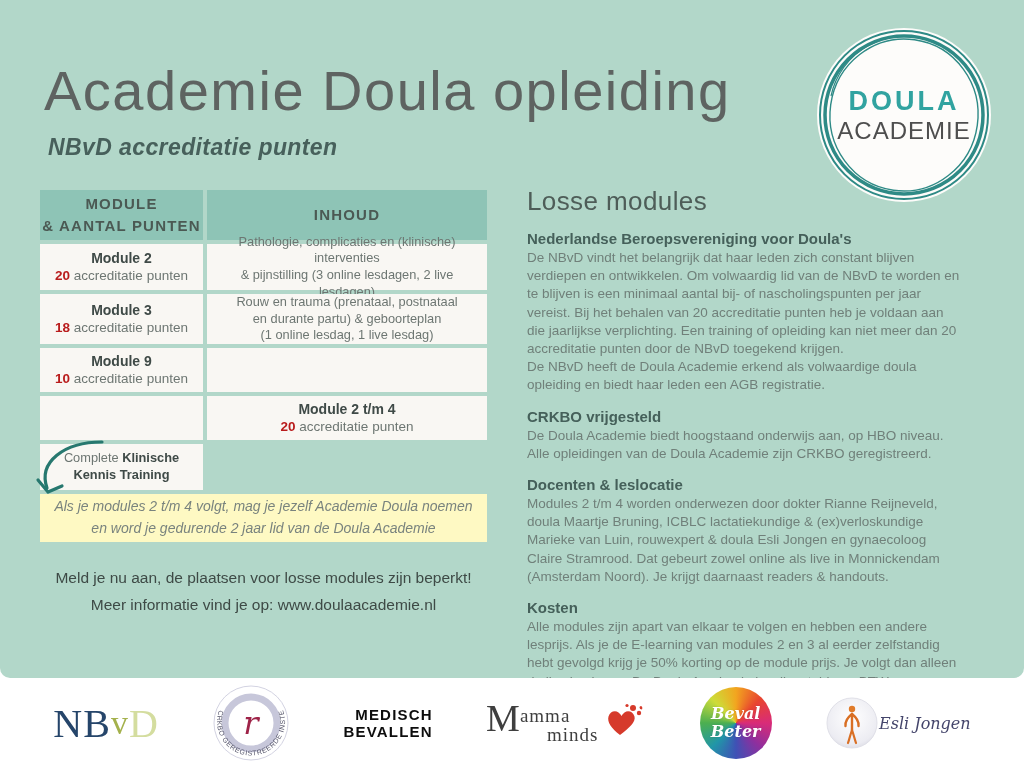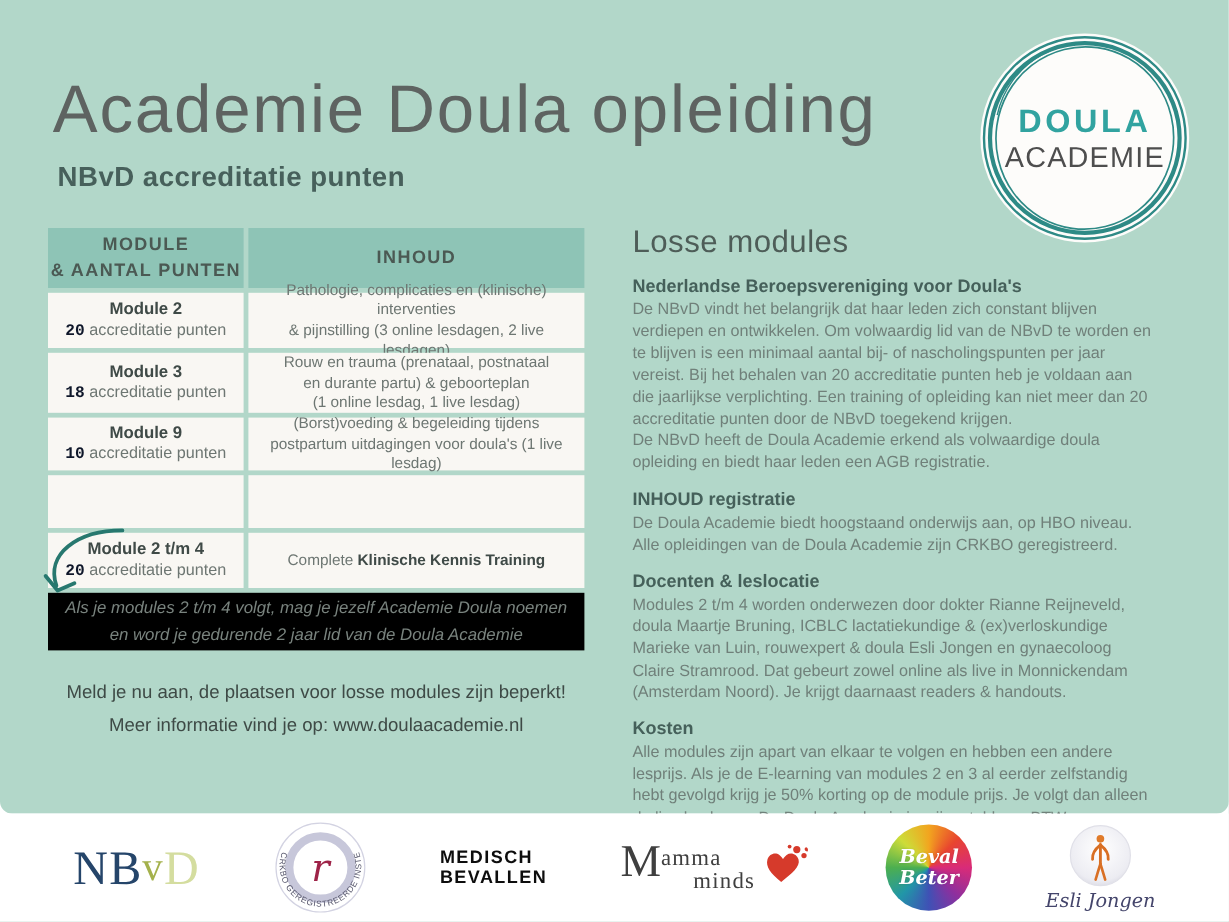--- a/index.html
+++ b/index.html
@@ -9,37 +9,37 @@
     font-family:"Liberation Sans","DejaVu Sans",sans-serif;
     -webkit-font-smoothing:antialiased;
   }
   .pre{white-space:pre-line;}
 
   
   .mint{position:absolute;left:0;top:0;width:1024px;height:678px;background:#b2d7c9;border-radius:0 0 10px 10px;}
 
   
   .title{position:absolute;left:44px;top:58px;font-size:56px;font-weight:300;color:#5e6361;letter-spacing:1.5px;}
-  .subtitle{position:absolute;left:48px;top:134px;font-size:23px;font-weight:bold;color:#47605b;letter-spacing:.4px;}
+  .subtitle{position:absolute;left:48px;top:134px;font-size:23px;font-weight:bold;color:#47605b;letter-spacing:.4px;font-style:italic;}
 
   
   .badge{position:absolute;left:815px;top:26px;width:178px;height:178px;}
 
   
   .tbl{position:absolute;left:40px;top:190px;width:354px;display:grid;
        grid-template-columns:163px 280px;grid-template-rows:50px 46px 50px 44px 44px 46px 48px;gap:4px;}
   .th{background:#8ec4b6;color:#4b5953;font-weight:bold;font-size:15px;letter-spacing:1.2px;
       display:flex;align-items:center;justify-content:center;text-align:center;line-height:1.45;}
   .cell{background:#f9f7f3;display:flex;flex-direction:column;align-items:center;justify-content:center;
         text-align:center;color:#6d7672;font-size:12.8px;line-height:1.3;padding:2px 6px;box-sizing:border-box;}
   .cell .mod{font-weight:bold;color:#3f4a47;font-size:14px;}
-  .cell .pts b{color:#0f172a;font-family:Liberation Mono, monospace;}
+  .cell .pts b{color:#b91c1c;}
   .cell .pts{font-size:13.5px;}
   .bolded{font-weight:bold;color:#3f4a47;}
-  .foot{grid-column:1 / -1;background:#000000;color:#79837e;font-style:italic;font-size:14px;
+  .foot{grid-column:1 / -1;background:#fef9c3;color:#79837e;font-style:italic;font-size:14px;
         display:flex;align-items:center;justify-content:center;text-align:center;line-height:1.55;}
 
   
   .arrow{position:absolute;left:26px;top:430px;width:92px;height:80px;}
 
   
   .cta{position:absolute;left:40px;top:564px;width:447px;text-align:center;color:#3e4a46;font-size:15.5px;line-height:1.75;}
   .cta .url{color:#3e4a46;}
 
   
@@ -50,21 +50,21 @@
 
   
   .logos{position:absolute;left:0;top:678px;width:1024px;height:90px;background:#fff;
          display:flex;align-items:center;justify-content:space-evenly;}
   .logo{display:flex;align-items:center;justify-content:center;}
 
   .nbvd{font-family:"Liberation Serif","DejaVu Serif",serif;font-size:40px;letter-spacing:1px;}
   .nbvd .n1{color:#25456a;} .nbvd .n2{color:#25456a;}
   .nbvd .n3{color:#a4b14c;font-size:34px;} .nbvd .n4{color:#d4dd9f;}
 
-  .medisch{font-size:15px;font-weight:800;color:#0d0d0d;letter-spacing:1.2px;text-align:left;line-height:1.15;}
+  .medisch{font-size:15px;font-weight:800;color:#0d0d0d;letter-spacing:1.2px;text-align:right;line-height:1.15;}
 
   .mamma{display:flex;align-items:flex-start;font-family:"Liberation Serif","DejaVu Serif",serif;color:#3f3f3f;}
   .mamma .bigm{font-size:38px;line-height:.9;}
   .mamma .stack{display:flex;flex-direction:column;font-size:19px;letter-spacing:1px;margin-top:4px;}
   .mamma .stack .minds{margin-left:27px;margin-top:-3px;}
   .mamma svg{margin-left:8px;margin-top:2px;}
 
   .beval{width:72px;height:72px;border-radius:50%;position:relative;
          background:conic-gradient(from 0deg,#f2a51f,#e8452f,#d92b78,#8e2f9e,#3f51b5,#2196a8,#4caf50,#cddc39,#f2a51f);
          display:flex;flex-direction:column;align-items:center;justify-content:center;}
@@ -77,21 +77,21 @@
   .mo-o{font-size:27px;color:#cc4433;font-weight:bold;}
   .mo-t{font-size:29px;color:#d98a2b;}
   .mo-H{font-size:17px;color:#aa3366;font-weight:bold;}
   .mo-E{font-size:13px;color:#8a4a3f;font-weight:bold;}
   .mo-R{font-size:16px;color:#bb2244;font-weight:bold;}
   .mo-me{position:absolute;left:30px;top:26px;}
   .mo-M2{font-size:27px;color:#2a6db5;font-weight:bold;}
   .mo-e{font-size:22px;color:#e0a030;font-weight:bold;}
   .mo-tag{position:absolute;left:80px;top:38px;font-size:8.5px;color:#3aa7a2;font-family:"Liberation Sans",sans-serif;}
 
-  .esli{display:flex;flex-direction:column;align-items:center;}
+  .esli{display:flex;flex-direction:row;align-items:center;}
   .esli .name{font-family:"DejaVu Serif","Liberation Serif",serif;font-style:italic;font-size:16px;color:#44456b;margin-top:1px;}
 </style>
 </head>
 <body>
 
 <div class="mint"></div>
 
 <div class="title">Academie Doula opleiding</div>
 <div class="subtitle">NBvD accreditatie punten</div>
 
@@ -122,22 +122,20 @@
     <span class="pts"><b>18</b><span> accreditatie punten</span></span>
   </div>
   <div class="cell pre">Rouw en trauma (prenataal, postnataal
 en durante partu) &amp; geboorteplan
 (1 online lesdag, 1 live lesdag)</div>
 
   <div class="cell">
     <span class="mod">Module 9</span>
     <span class="pts"><b>10</b><span> accreditatie punten</span></span>
   </div>
-  <div class="cell pre">(Borst)voeding &amp; begeleiding tijdens
-postpartum uitdagingen voor doula's (1 live lesdag)</div>
 
   <div class="cell"></div>
   <div class="cell"></div>
 
   <div class="cell">
     <span class="mod">Module 2 t/m 4</span>
     <span class="pts"><b>20</b><span> accreditatie punten</span></span>
   </div>
   <div class="cell">
     <span><span>Complete </span><span class="bolded">Klinische Kennis Training</span></span>
@@ -157,21 +155,21 @@
   <div><span>Meer informatie vind je op: </span><span class="url">www.doulaacademie.nl</span></div>
 </div>
 
 <div class="info">
   <h2>Losse modules</h2>
 
   <div class="sec-title">Nederlandse Beroepsvereniging voor Doula's</div>
   <p class="sec-body pre">De NBvD vindt het belangrijk dat haar leden zich constant blijven verdiepen en ontwikkelen. Om volwaardig lid van de NBvD te worden en te blijven is een minimaal aantal bij- of nascholingspunten per jaar vereist. Bij het behalen van 20 accreditatie punten heb je voldaan aan die jaarlijkse verplichting. Een training of opleiding kan niet meer dan 20 accreditatie punten door de NBvD toegekend krijgen.
 De NBvD heeft de Doula Academie erkend als volwaardige doula opleiding en biedt haar leden een AGB registratie.</p>
 
-  <div class="sec-title">INHOUD registratie</div>
+  <div class="sec-title">CRKBO vrijgesteld</div>
   <p class="sec-body">De Doula Academie biedt hoogstaand onderwijs aan, op HBO niveau. Alle opleidingen van de Doula Academie zijn CRKBO geregistreerd.</p>
 
   <div class="sec-title">Docenten &amp; leslocatie</div>
   <p class="sec-body">Modules 2 t/m 4 worden onderwezen door dokter Rianne Reijneveld, doula Maartje Bruning, ICBLC lactatiekundige &amp; (ex)verloskundige Marieke van Luin, rouwexpert &amp; doula Esli Jongen en gynaecoloog Claire Stramrood. Dat gebeurt zowel online als live in Monnickendam (Amsterdam Noord). Je krijgt daarnaast readers &amp; handouts.</p>
 
   <div class="sec-title">Kosten</div>
   <p class="sec-body">Alle modules zijn apart van elkaar te volgen en hebben een andere lesprijs. Als je de E-learning van modules 2 en 3 al eerder zelfstandig hebt gevolgd krijg je 50% korting op de module prijs. Je volgt dan alleen de live lesdagen. De Doula Academie is vrijgesteld van BTW.</p>
 </div>
 
 <div class="logos">

